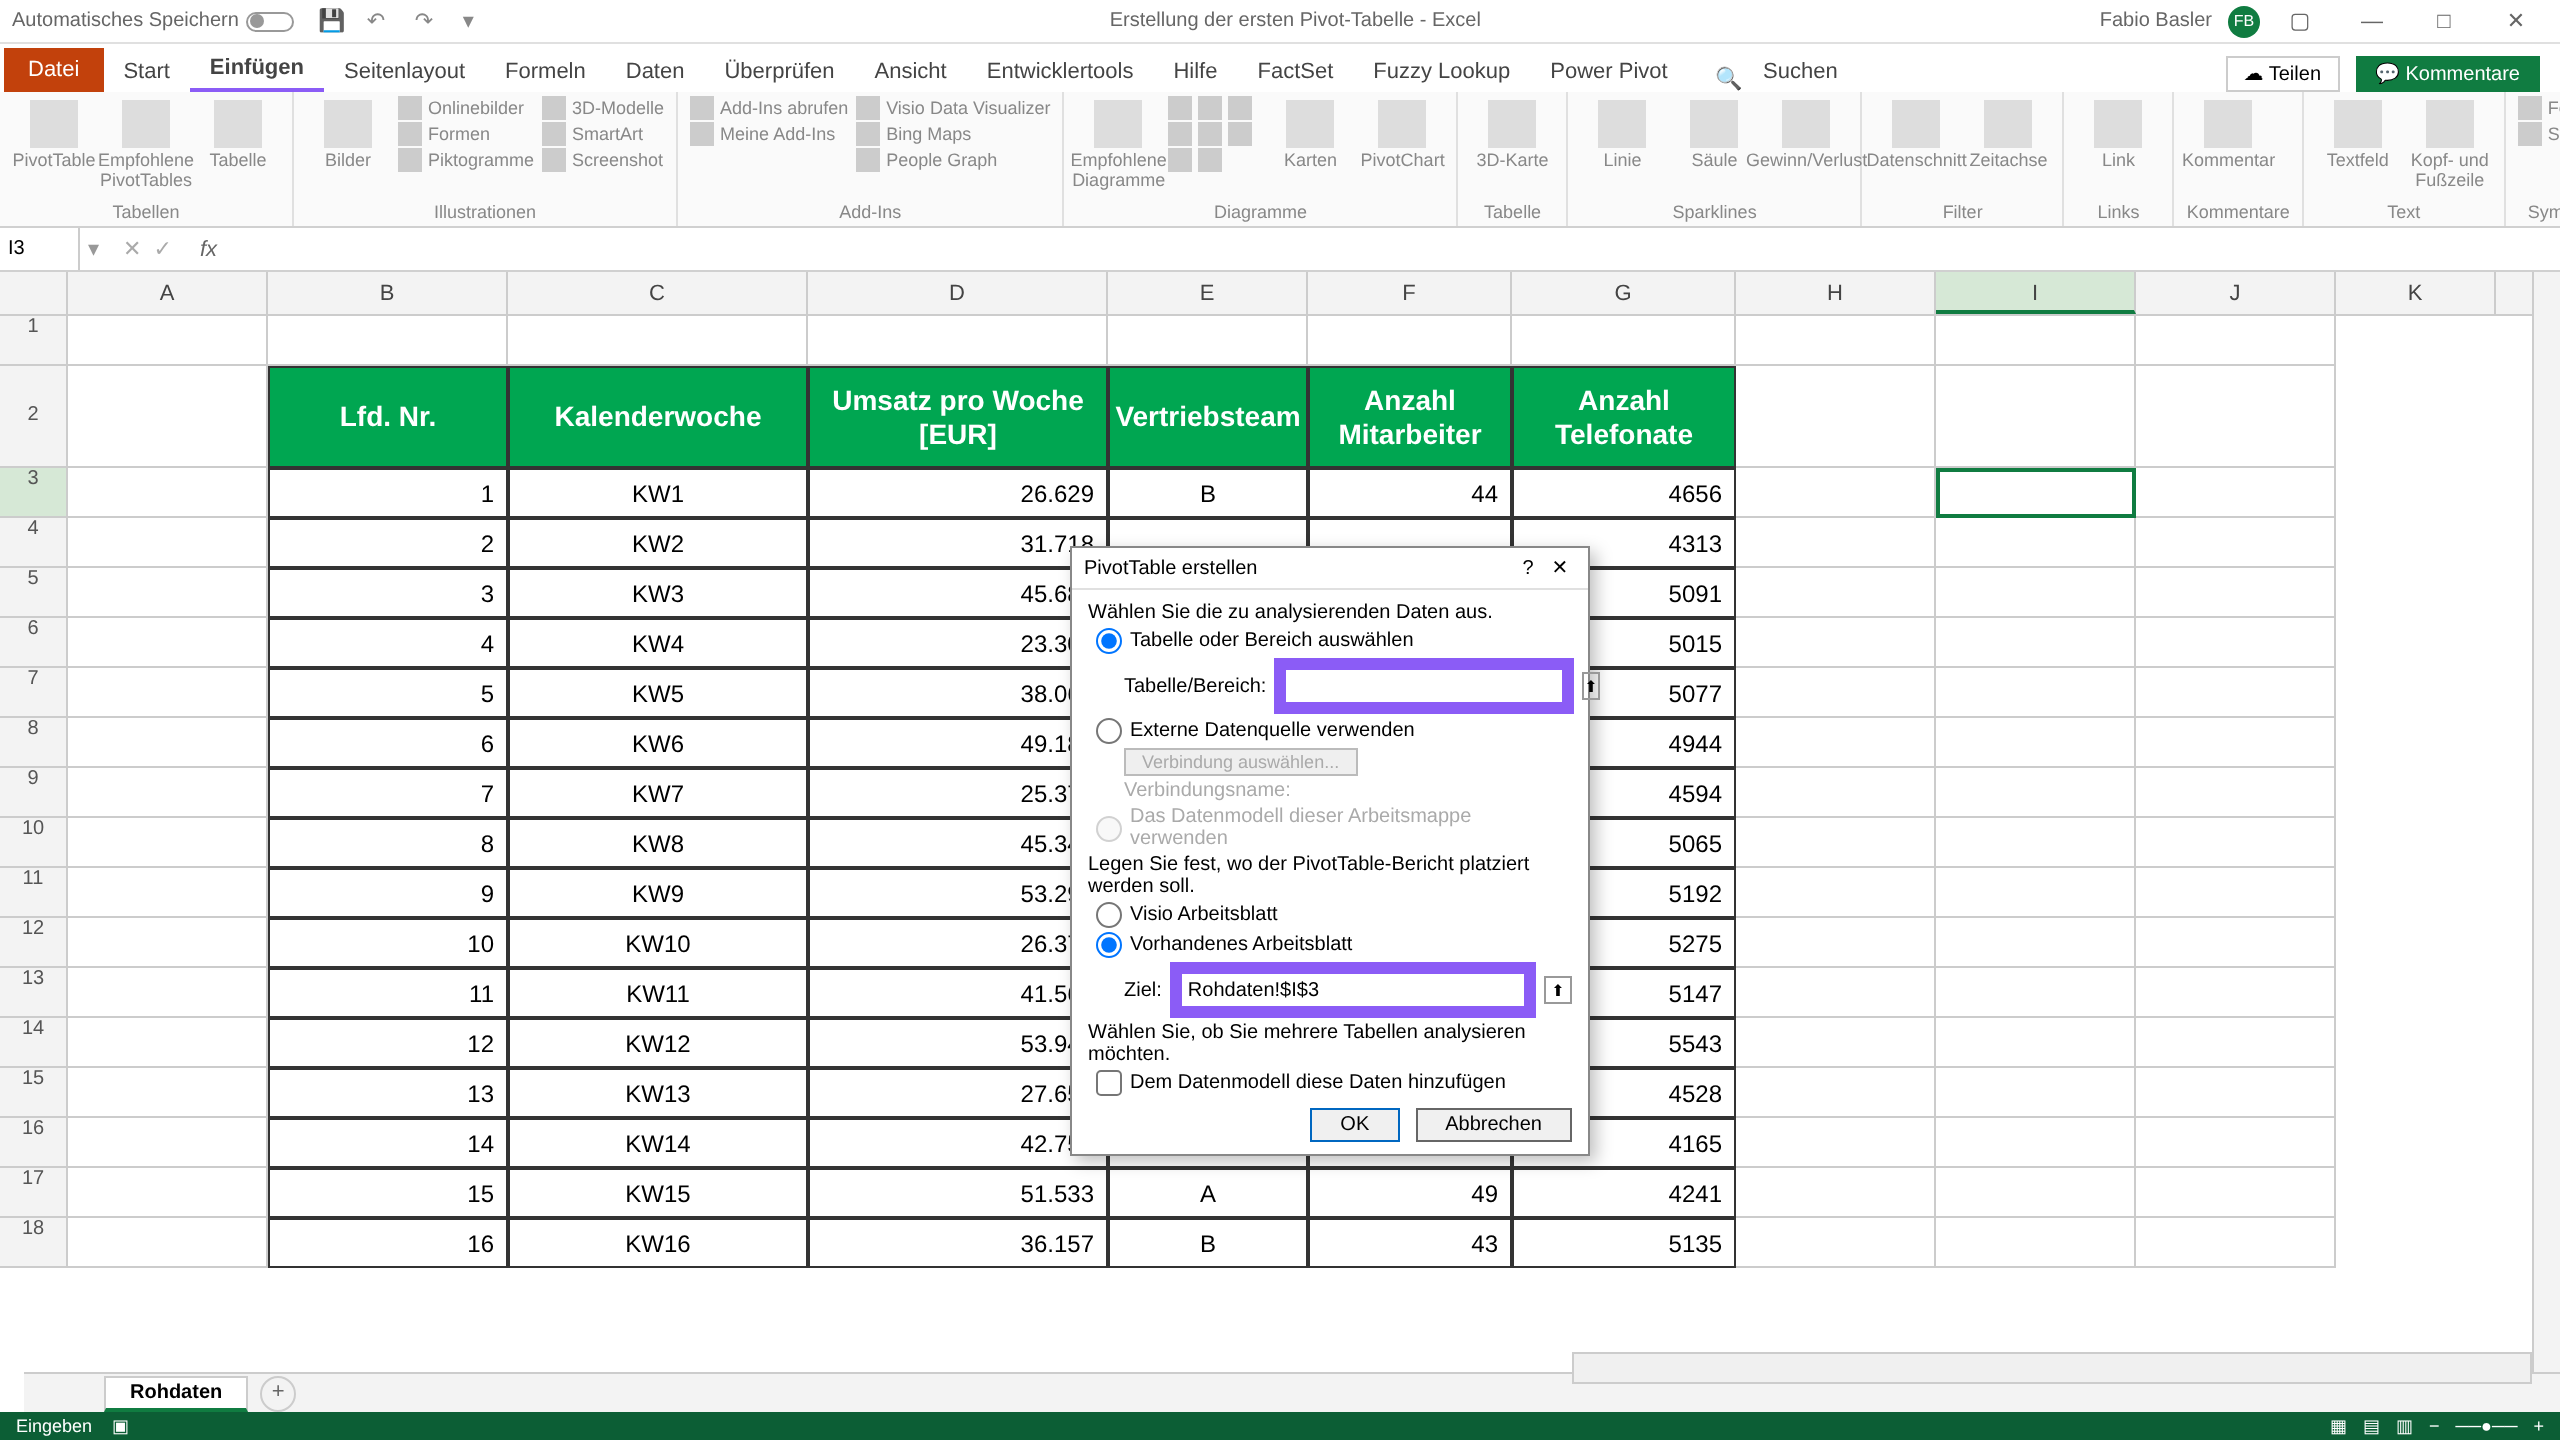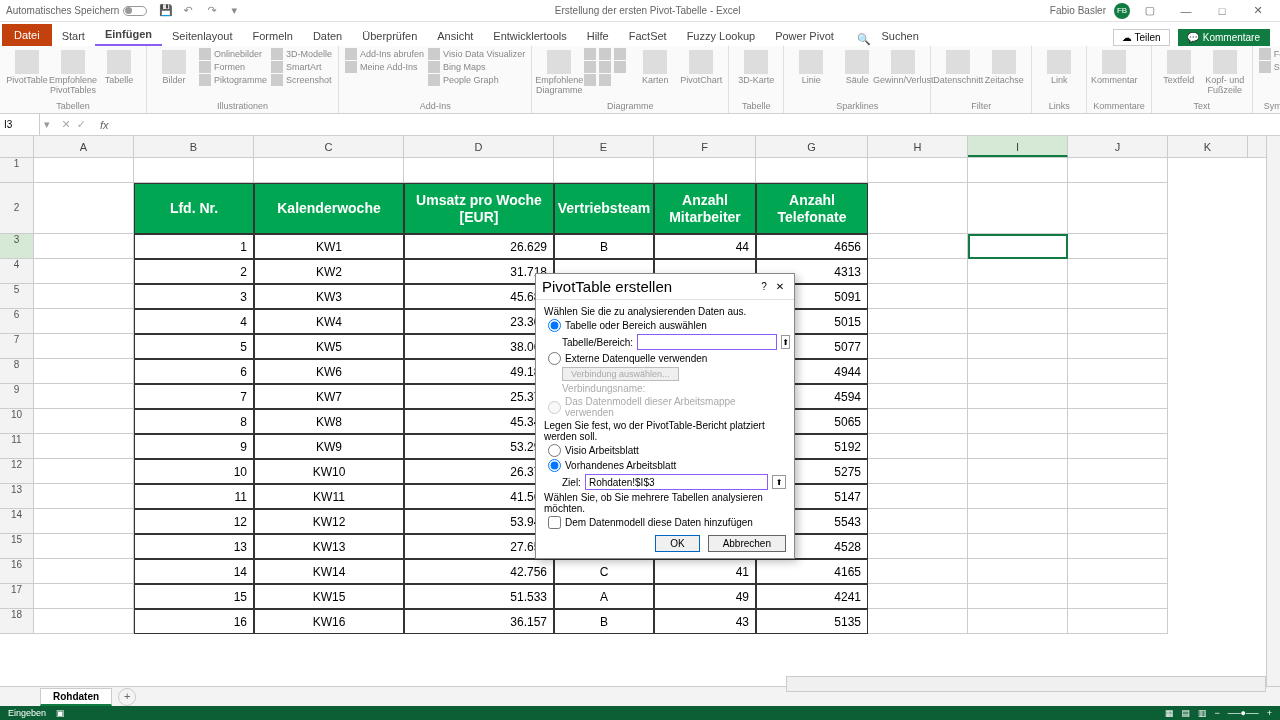--- a/index.html
+++ b/index.html
@@ -76,38 +76,38 @@
 .cF { width: 102px; }
 .cG { width: 112px; }
 .cH { width: 100px; }
 .cI { width: 100px; }
 .cJ { width: 100px; }
 .cK { width: 80px; }
 
 
 .dialog { position: absolute; left: 535px; top: 273px; width: 260px; background: #fff; border: 1px solid #888; box-shadow: 3px 3px 8px rgba(0,0,0,0.25); font-size: 10px; }
 .dlgtitle { padding: 4px 6px; display: flex; align-items: center; border-bottom: 1px solid #e0e0e0; }
-.dlgtitle .t { flex: 1; font-size: 15px; }
+.dlgtitle .t { flex: 1; font-size: 10px; }
 .dlgclose { width: 16px; text-align: center; cursor: pointer; }
 .dlgbody { padding: 4px 8px 6px; }
 .dlgbody .line { margin: 2px 0; }
 .radio { display: flex; align-items: center; gap: 4px; margin: 2px 0 2px 4px; }
 .radio input { margin: 0; }
 .subrow { display: flex; align-items: center; gap: 4px; margin: 2px 0 2px 18px; }
-.subrow input[type=text] { flex: 1; border: 1px solid #8b5cf6; padding: 1px 3px; font-size: 10px; height: 16px; }
+.subrow input[type=text] { flex: 1; border: 6px solid #8b5cf6; padding: 1px 3px; font-size: 10px; height: 28px; }
 .rangebtn { width: 14px; height: 14px; border: 1px solid #999; display: flex; align-items: center; justify-content: center; font-size: 8px; cursor: pointer; }
 .dlgbtn { border: 1px solid #666; background: #f0f0f0; padding: 2px 14px; font-size: 10px; cursor: pointer; }
 .dlgbtn.primary { border: 1px solid #0067c0; }
 .dlgbtns { display: flex; justify-content: flex-end; gap: 8px; margin-top: 6px; }
 .checkbox { display: flex; align-items: center; gap: 4px; margin: 2px 0 2px 4px; }
 .disabled { color: #aaa; }
 .smallbtn { border: 1px solid #bbb; padding: 1px 8px; font-size: 9px; color: #aaa; }
 
 
-.sheettabs { position: absolute; left: 0; right: 0; bottom: 14px; height: 20px; background: #f3f3f3; border-top: 1px solid #ccc; display: flex; align-items: center; padding-left: 40px; }
+.sheettabs { position: absolute; left: 12px; right: 0; bottom: 14px; height: 20px; background: #f3f3f3; border-top: 1px solid #ccc; display: flex; align-items: center; padding-left: 40px; }
 .sheettab { padding: 2px 12px; background: #fff; border: 1px solid #ccc; border-bottom: 2px solid #107c41; font-size: 10px; font-weight: 600; }
 .addsheet { width: 18px; height: 18px; border: 1px solid #ccc; border-radius: 50%; margin-left: 6px; text-align: center; line-height: 15px; color: #666; cursor: pointer; }
 .scrollbar-h { position: absolute; right: 14px; bottom: 14px; height: 16px; width: 480px; background: #f0f0f0; border: 1px solid #ccc; }
 
 
 .statusbar { position: absolute; left: 0; right: 0; bottom: 0; height: 14px; background: #0c5e35; color: #fff; font-size: 9px; display: flex; align-items: center; padding: 0 8px; }
 .statusbar .right { margin-left: auto; display: flex; gap: 8px; }
 
 .scrolly { position: absolute; right: 0; top: 136px; bottom: 34px; width: 14px; background: #f3f3f3; border-left: 1px solid #ccc; }
 </style>

